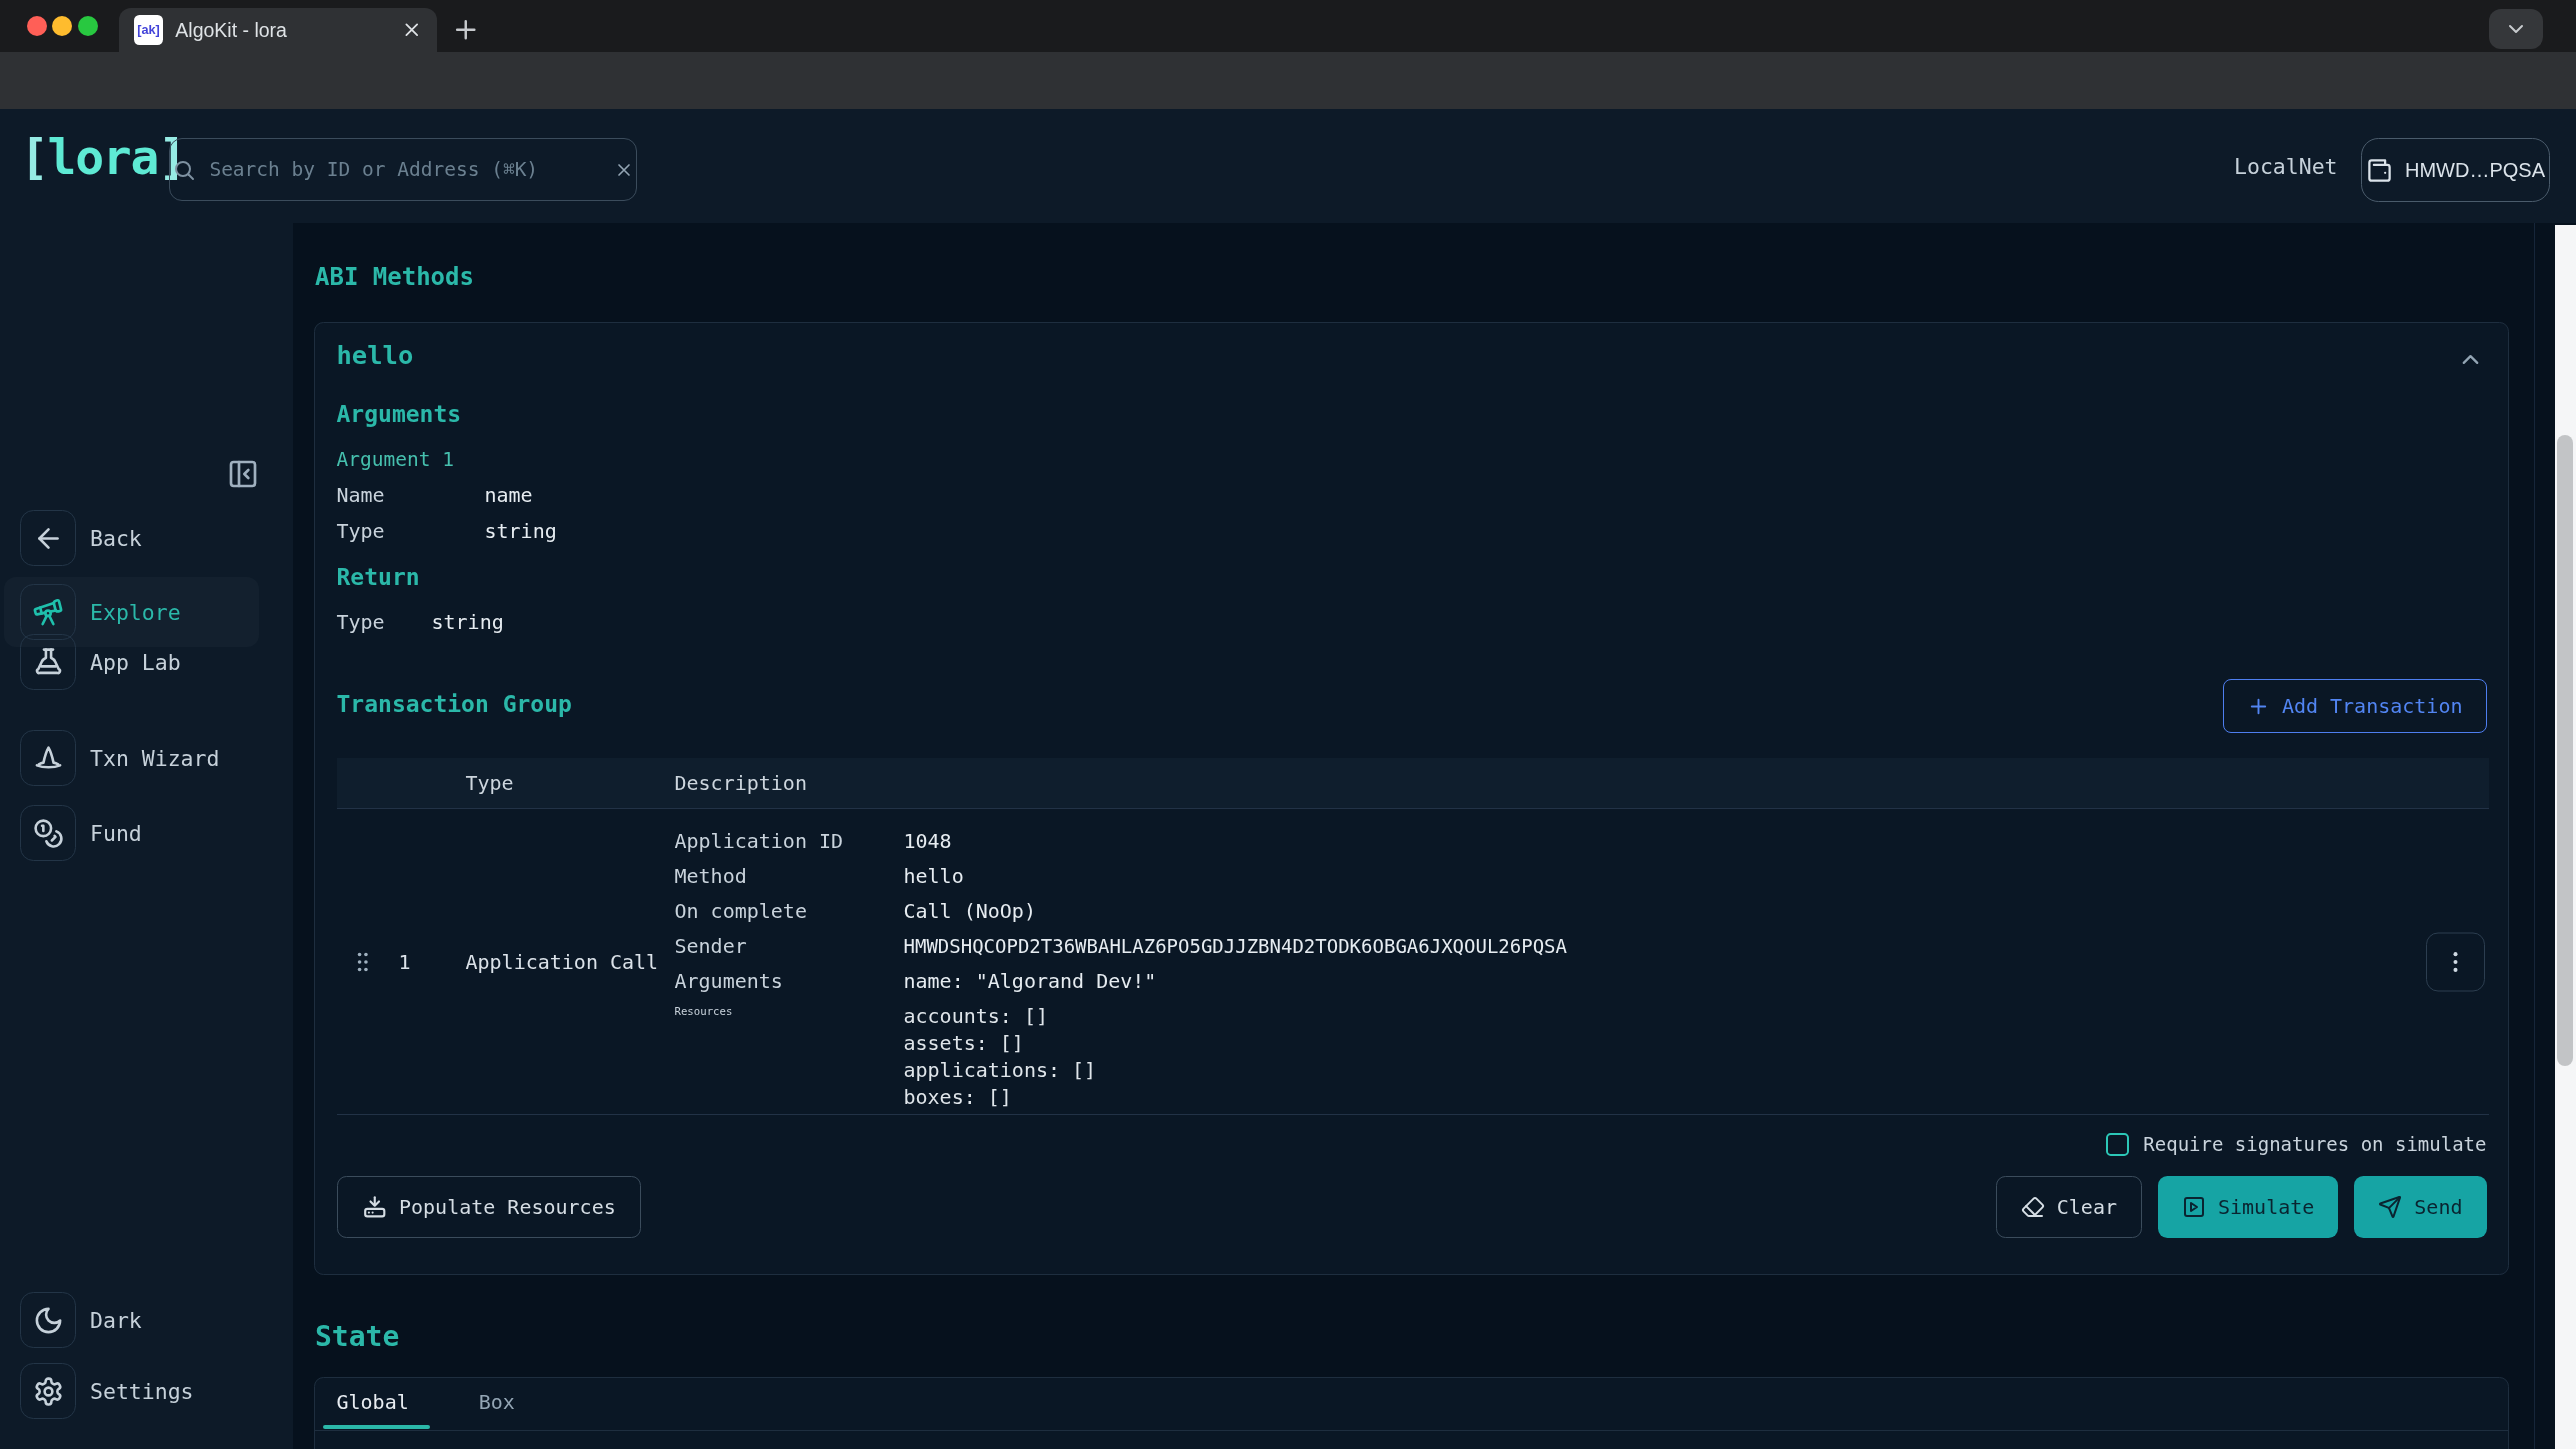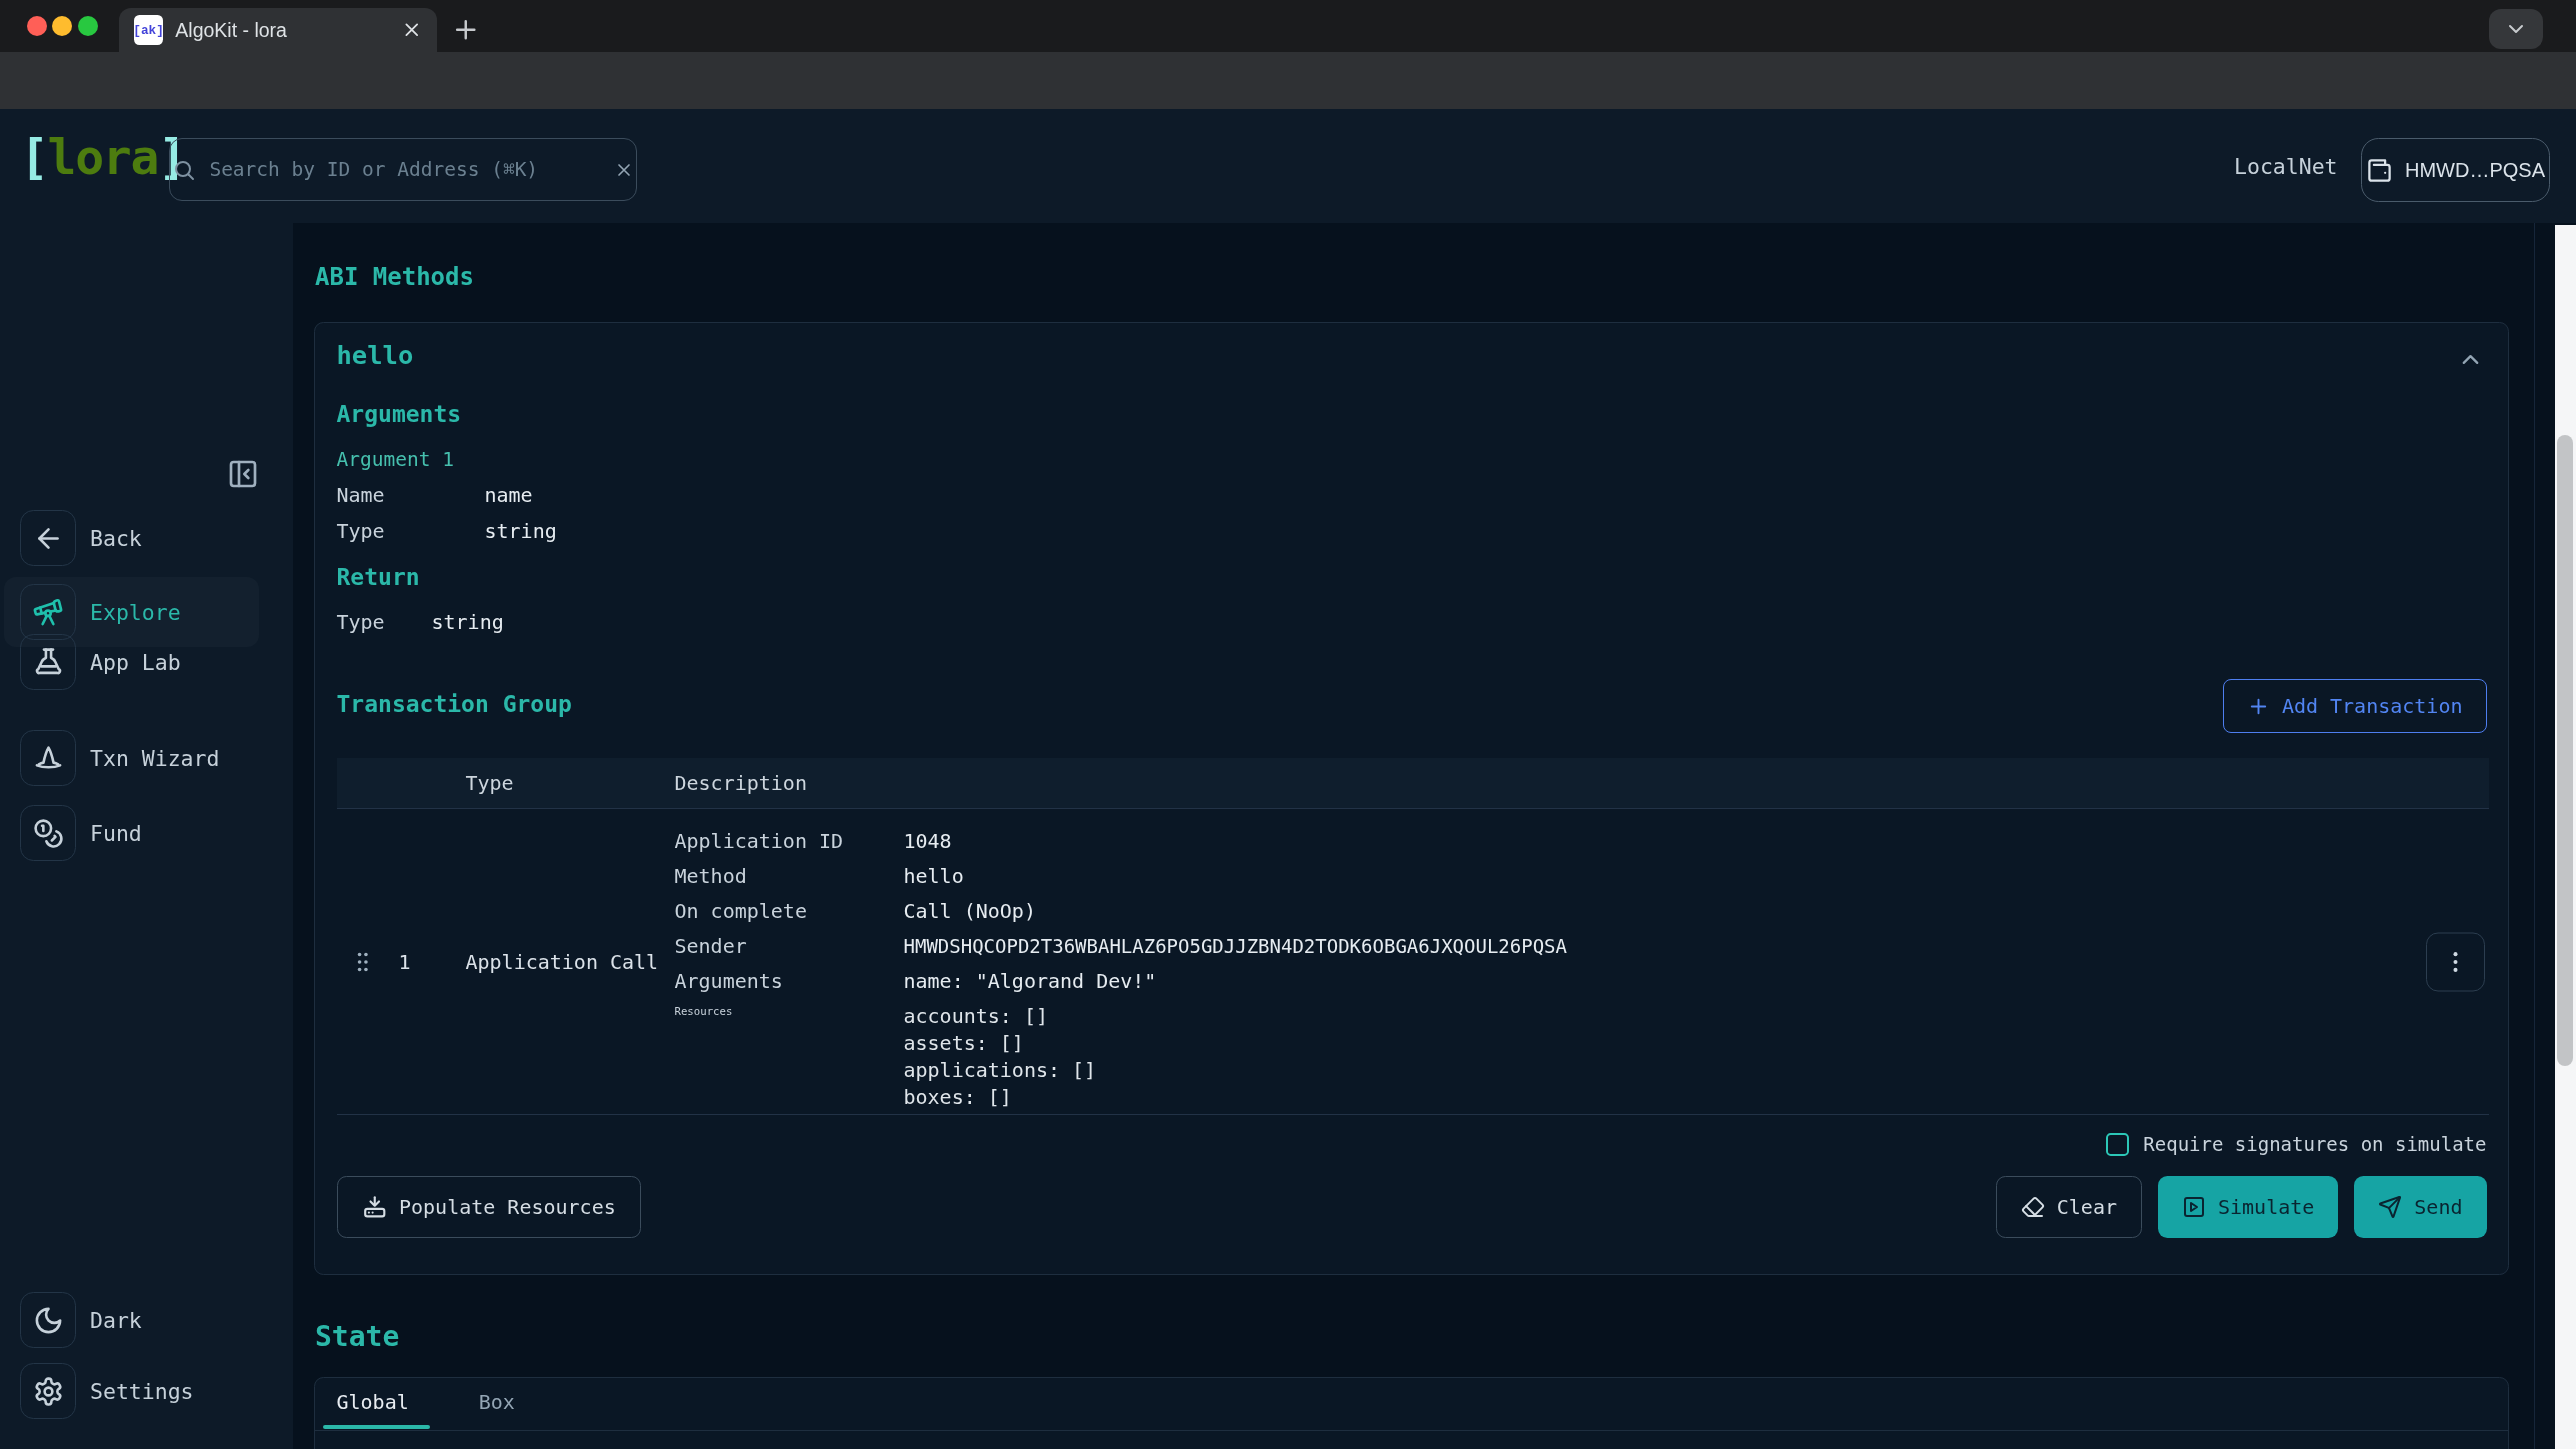--- a/index.html
+++ b/index.html
@@ -16,37 +16,37 @@
   svg{display:block;stroke:currentColor;fill:none;stroke-width:2;stroke-linecap:round;stroke-linejoin:round}
   svg.fill *{fill:currentColor;stroke:none}
 
   
   .tabstrip{left:0;top:0;width:2576px;height:52px;background:var(--chrome-dark)}
   .traffic{left:27px;top:16px;display:flex;gap:5.4px}
   .traffic i{width:20px;height:20px;border-radius:50%}
   .tab{left:119px;top:8px;width:318px;height:44px;background:var(--chrome);border-radius:12px 12px 0 0;
     display:flex;align-items:center;padding:0 14.8px;font-family:"Liberation Sans",sans-serif}
   .favicon{width:29.5px;height:29.5px;border-radius:5.4px;background:#fff;color:#4343d9;display:flex;align-items:center;
-    justify-content:center;font-size:12.7px;font-weight:bold;font-family:Liberation Mono, monospace}
+    justify-content:center;font-size:12.7px;font-weight:bold;font-family:Liberation Sans, sans-serif}
   .tab-title{margin-left:12px;font-size:19.5px;color:var(--chrome-text);flex:1;white-space:nowrap;overflow:hidden}
   .newtab{left:451px;top:14.8px;color:#c7cacd}
   .win-chevron{left:2489px;top:9.4px;width:54px;height:40px;border-radius:12px;background:#35373a;color:#c7cacd;
     display:flex;align-items:center;justify-content:center}
   .toolbar{left:0;top:52px;width:2576px;height:57px;background:var(--chrome)}
   .navbtn{top:66px;color:#d2d5d8}
   .url-pill{left:163px;top:59px;width:2188px;height:43px;border-radius:21.5px;background:var(--pill);
     display:flex;align-items:center;padding:0 16px;font-family:"Liberation Sans",sans-serif}
   .url-text{margin-left:16px;font-size:20px;color:#e3e6e9;flex:1;white-space:nowrap;overflow:hidden}
   .incog{left:2364px;top:59px;width:125px;height:43px;border-radius:21.5px;background:#3e4043;display:flex;
     align-items:center;justify-content:center;gap:9.4px;color:#e8eaed;font-family:"Liberation Sans",sans-serif;font-size:19.5px}
 
   
   .app-header{left:0;top:109px;width:2576px;height:114px;background:var(--bg-panel)}
   .logo{left:20px;top:129px;font-size:48px;font-weight:bold;letter-spacing:-1.3px}
-  .logo .br{color:#96ebe4}.logo .tx{color:#4d7c0f}
+  .logo .br{color:#96ebe4}.logo .tx{color:#5eead4}
   .searchbox{left:169px;top:138px;width:468px;height:63px;border:1.3px solid #3b4c5c;border-radius:13px;
     display:flex;align-items:center;padding:0 2px;gap:13.4px;color:#7e91a1}
   .searchbox input{flex:1;background:transparent;border:0;outline:0;color:#aebdca;font:19.5px "DejaVu Sans Mono",monospace}
   .searchbox input::placeholder{color:#6b8090}
   .network{left:2234px;top:154px;font-size:21.5px;color:var(--text-dim)}
   .wallet-btn{left:2361px;top:138px;width:189px;height:64px;border:1.3px solid #4a5b6b;border-radius:17.4px;
     background:transparent;display:flex;align-items:center;justify-content:center;gap:12px;color:#dbe3ea;font-size:20px}
 
   
   .sidebar{left:0;top:223px;width:293px;height:1226px;background:var(--bg-panel)}

